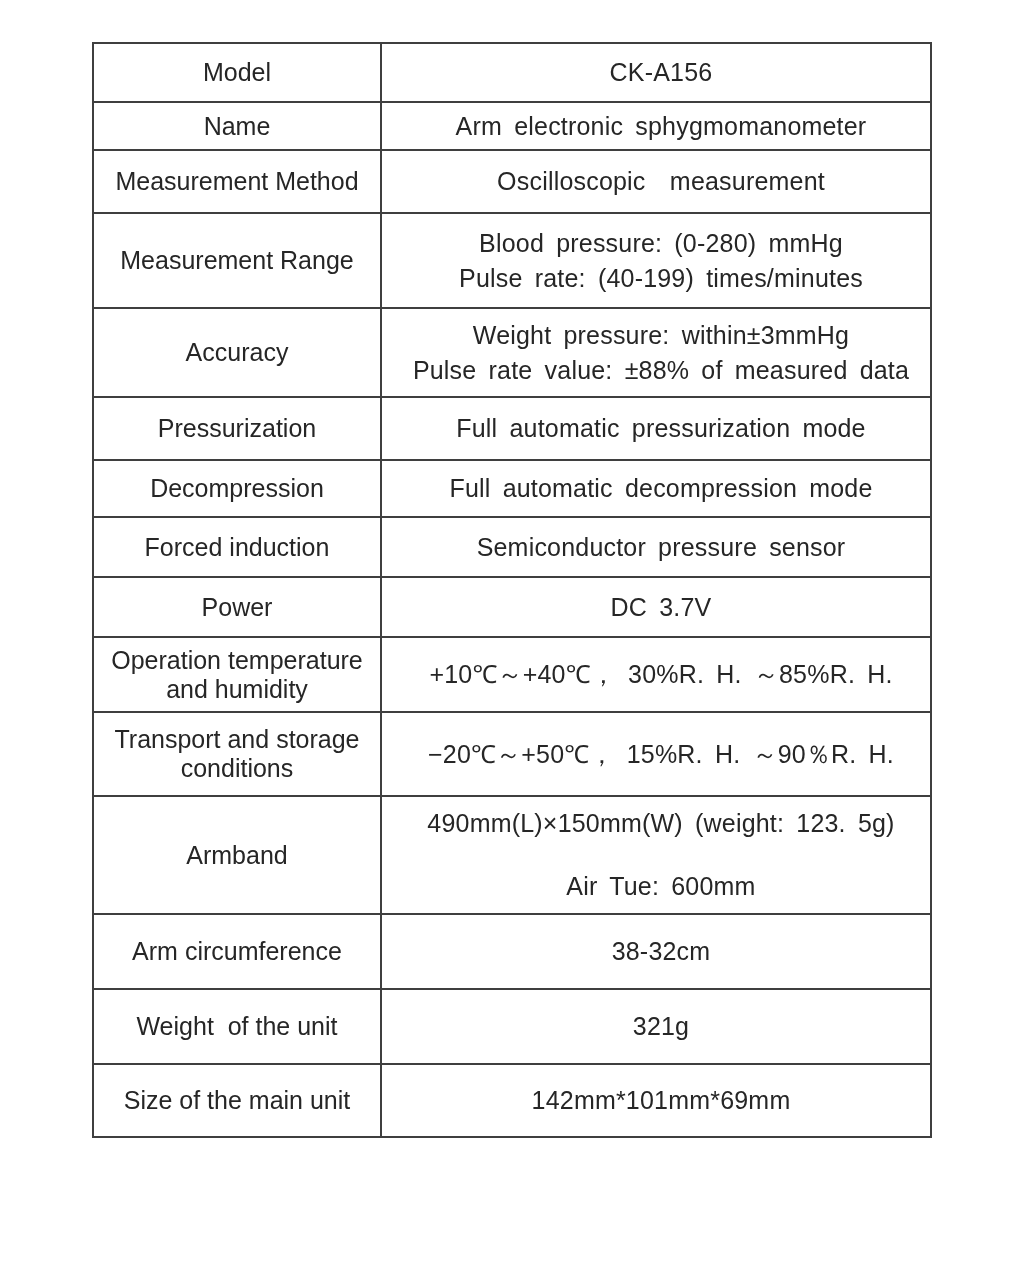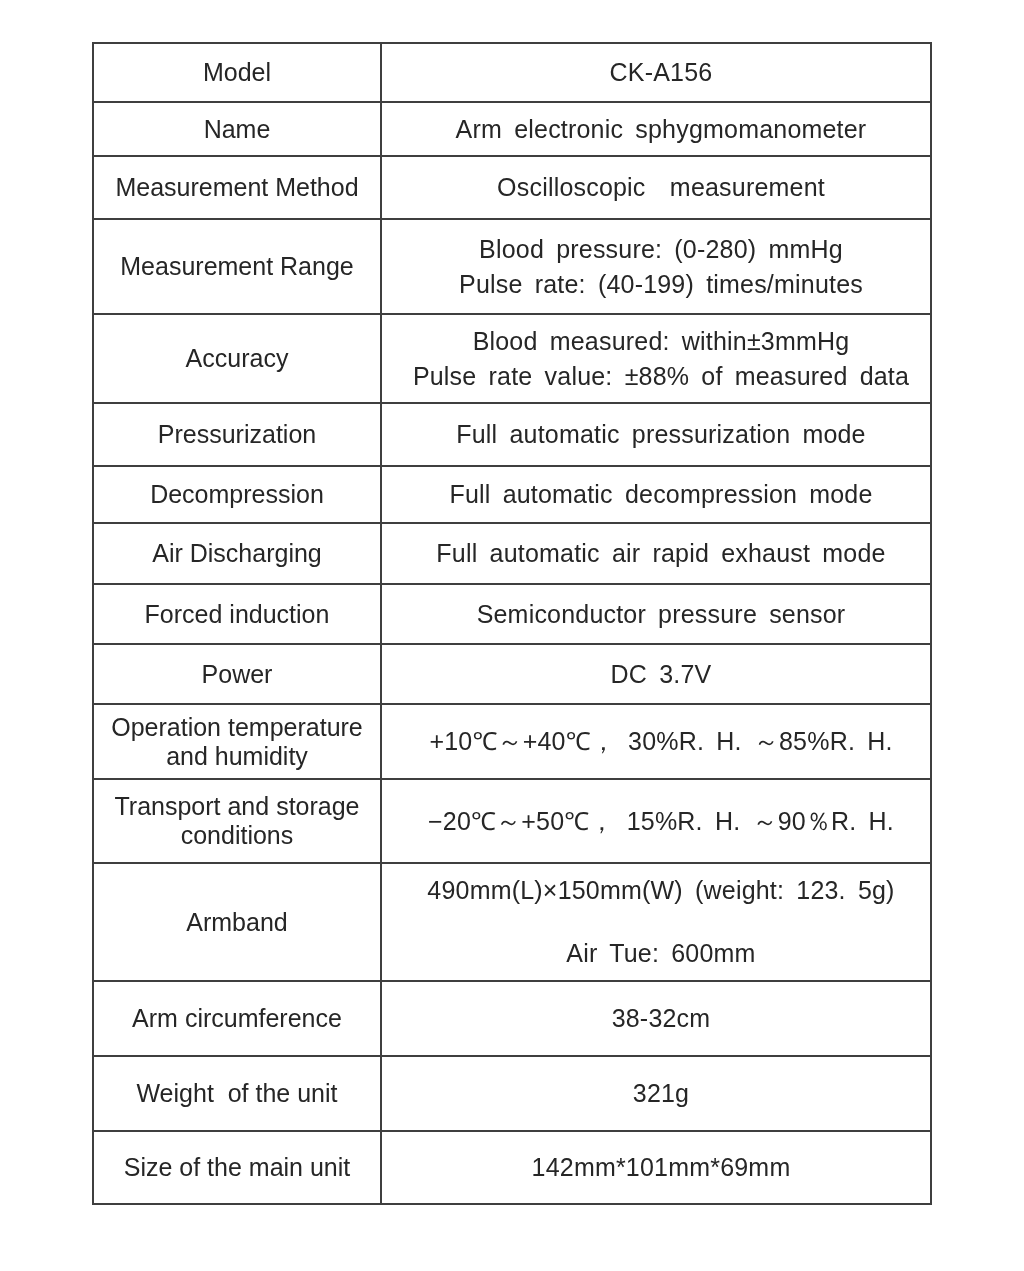--- a/index.html
+++ b/index.html
@@ -59,21 +59,21 @@
       <col style="width:288px">
       <col style="width:550px">
     </colgroup>
     <tbody>
       <tr style="height:59px">
         <td class="label">Model</td>
         <td class="value">
           <div class="line">CK-A156</div>
         </td>
       </tr>
-      <tr style="height:54px">
+      <tr style="height:48px">
         <td class="label">Name</td>
         <td class="value">
           <div class="line">Arm electronic sphygmomanometer</div>
         </td>
       </tr>
       <tr style="height:63px">
         <td class="label">Measurement Method</td>
         <td class="value">
           <div class="line">Oscilloscopic  measurement</div>
         </td>
@@ -81,40 +81,34 @@
       <tr style="height:95px">
         <td class="label">Measurement Range</td>
         <td class="value">
           <div class="line">Blood pressure: (0-280) mmHg</div>
           <div class="line">Pulse rate: (40-199) times/minutes</div>
         </td>
       </tr>
       <tr style="height:89px">
         <td class="label">Accuracy</td>
         <td class="value">
-          <div class="line">Blood measured: within±3mmHg</div>
+          <div class="line">Weight pressure: within±3mmHg</div>
           <div class="line">Pulse rate value: ±88% of measured data</div>
         </td>
       </tr>
       <tr style="height:63px">
         <td class="label">Pressurization</td>
         <td class="value">
           <div class="line">Full automatic pressurization mode</div>
         </td>
       </tr>
       <tr style="height:57px">
         <td class="label">Decompression</td>
         <td class="value">
           <div class="line">Full automatic decompression mode</div>
-        </td>
-      </tr>
-      <tr style="height:61px">
-        <td class="label">Air Discharging</td>
-        <td class="value">
-          <div class="line">Full automatic air rapid exhaust mode</div>
         </td>
       </tr>
       <tr style="height:60px">
         <td class="label">Forced induction</td>
         <td class="value">
           <div class="line">Semiconductor pressure sensor</div>
         </td>
       </tr>
       <tr style="height:60px">
         <td class="label">Power</td>

